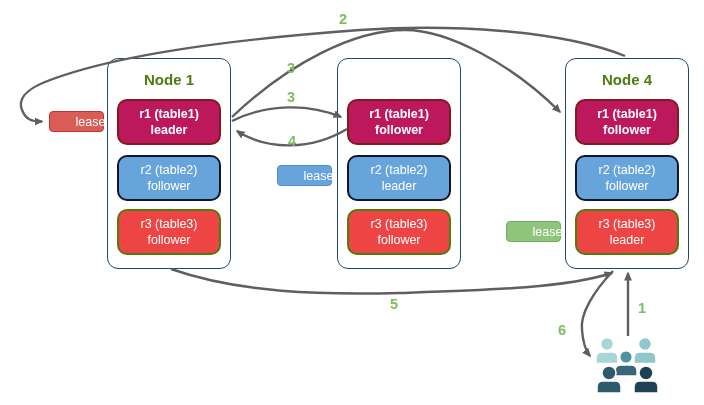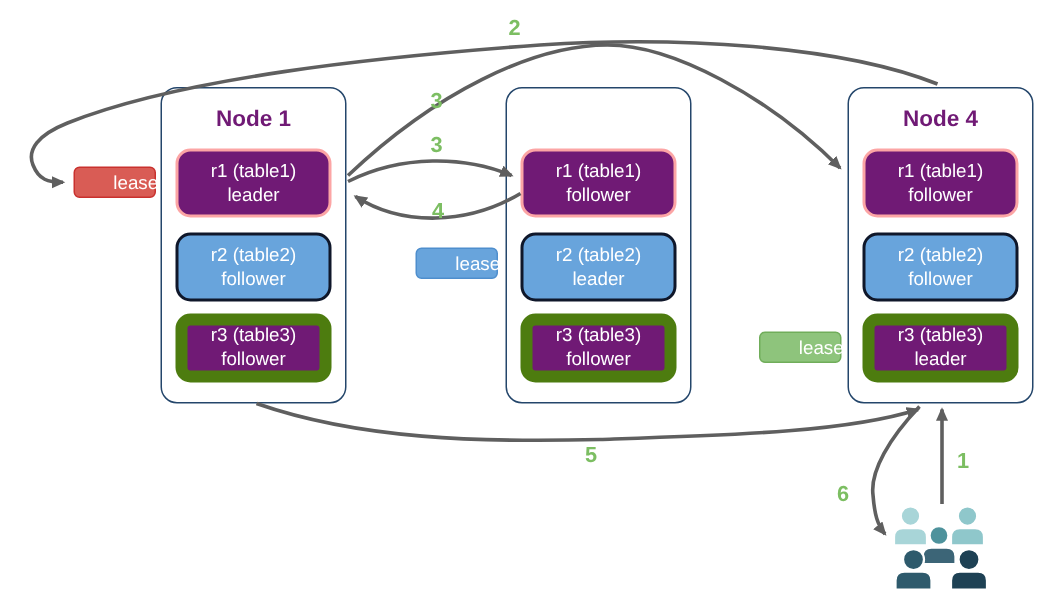--- a/index.html
+++ b/index.html
@@ -6,31 +6,31 @@
   .stage{
     position:relative;width:704px;height:405px;overflow:hidden;background:#ffffff;
     font-family:"Liberation Sans", sans-serif;
   }
   .node{
     position:absolute;top:58px;width:124px;height:211px;background:#ffffff;
     border:1.6px solid #24466b;border-radius:11px;box-sizing:border-box;z-index:1;
   }
   .node-title{
     position:absolute;top:12px;left:0;width:100%;text-align:center;
-    font-size:15px;font-weight:bold;color:#701a75;
+    font-size:15px;font-weight:bold;color:#4d7c0f;
   }
   .replica{
     position:absolute;left:9px;width:104px;height:46px;border-radius:10px;
     box-sizing:border-box;color:#ffffff;font-size:12.5px;line-height:1.3;
     display:flex;flex-direction:column;align-items:center;justify-content:center;text-align:center;
   }
   .replica.pos1{top:40px}.replica.pos2{top:96px}.replica.pos3{top:150px}
-  .replica.red{background:#701a75;border:2px solid #fca5a5;}
+  .replica.red{background:#be185d;border:2px solid #7f1d1d;font-weight:bold;}
   .replica.blue{background:#68a4dc;border:2px solid #0f172a;}
-  .replica.green{background:#701a75;border:8px solid #4d7c0f;justify-content:flex-end;}
+  .replica.green{background:#ef4444;border:2px solid #4d7c0f;}
   .lease{
     position:absolute;width:55px;height:21px;border-radius:4px;box-sizing:border-box;
     color:#ffffff;font-size:12.5px;display:flex;align-items:center;justify-content:center;z-index:1;padding-left:28px;
   }
   .lease.red{left:49px;top:111px;background:#d95c55;border:1.6px solid #c9312e;}
   .lease.blue{left:277px;top:165px;background:#68a4dc;border:1.6px solid #4e8ecd;}
   .lease.green{left:506px;top:221px;background:#8ec47c;border:1.6px solid #70ad5a;}
   .step{
     position:absolute;color:#7cbe62;font-weight:bold;font-size:14.5px;z-index:3;
     transform:translate(-50%,-50%);

